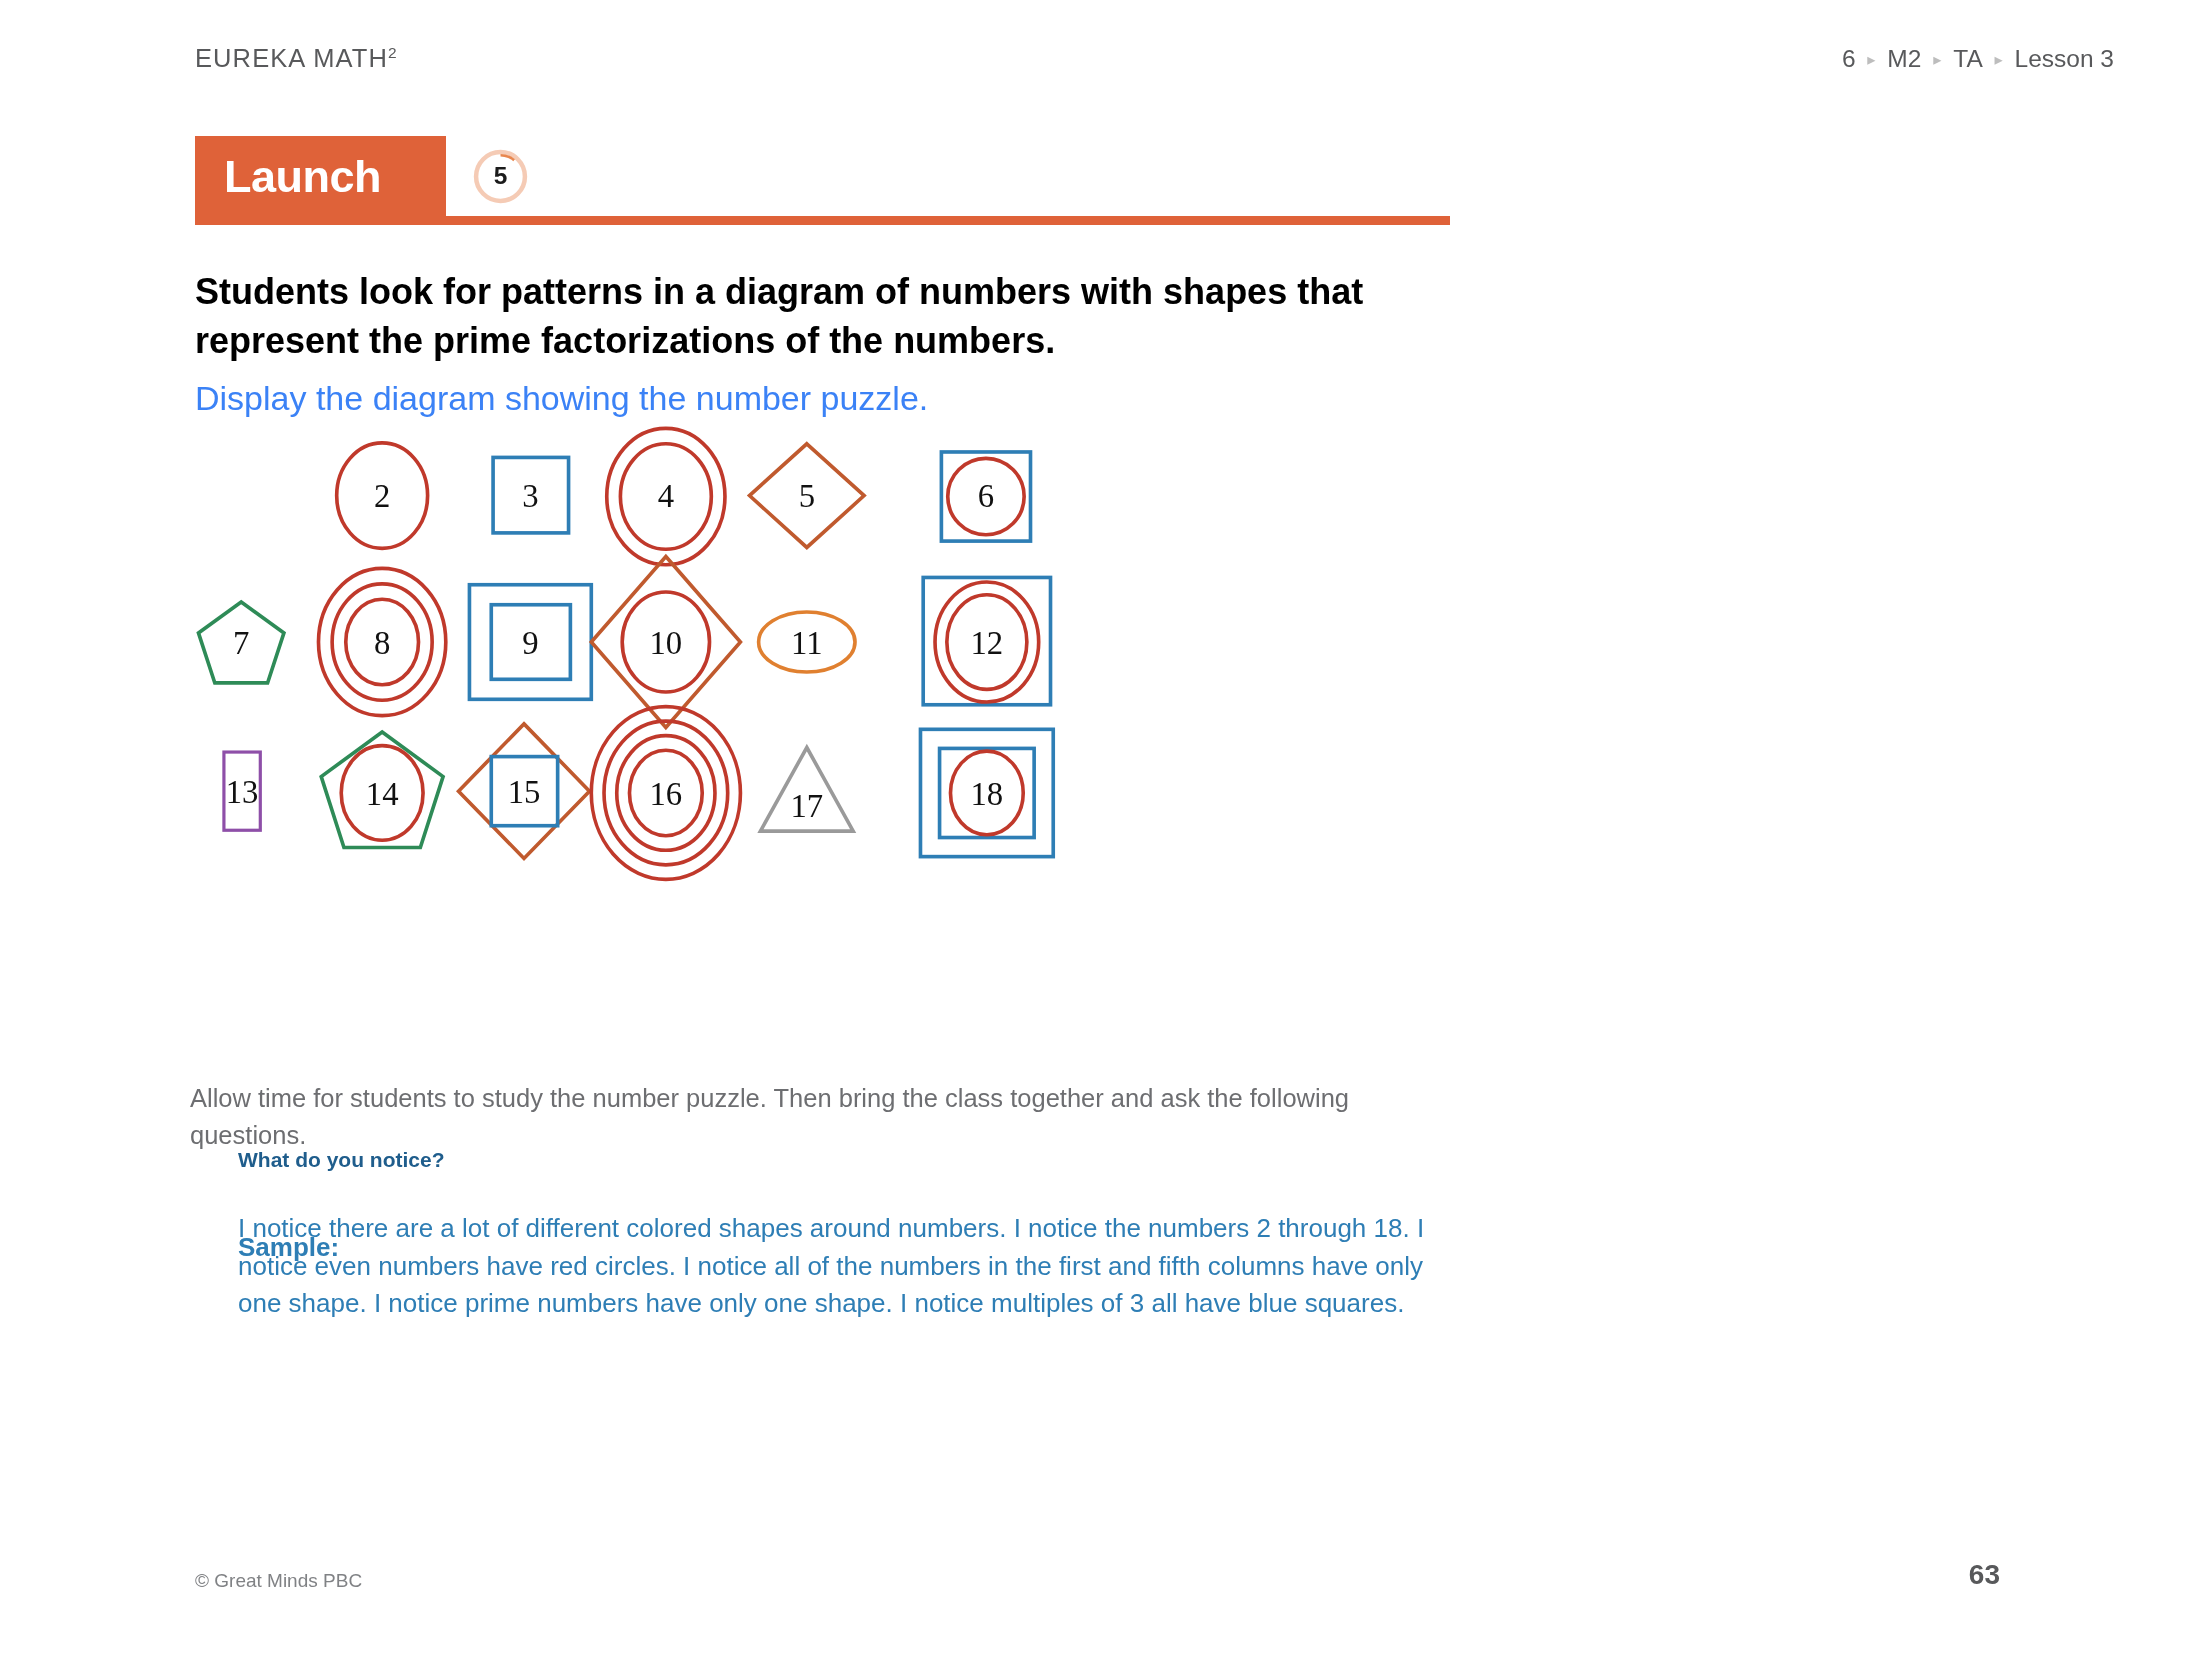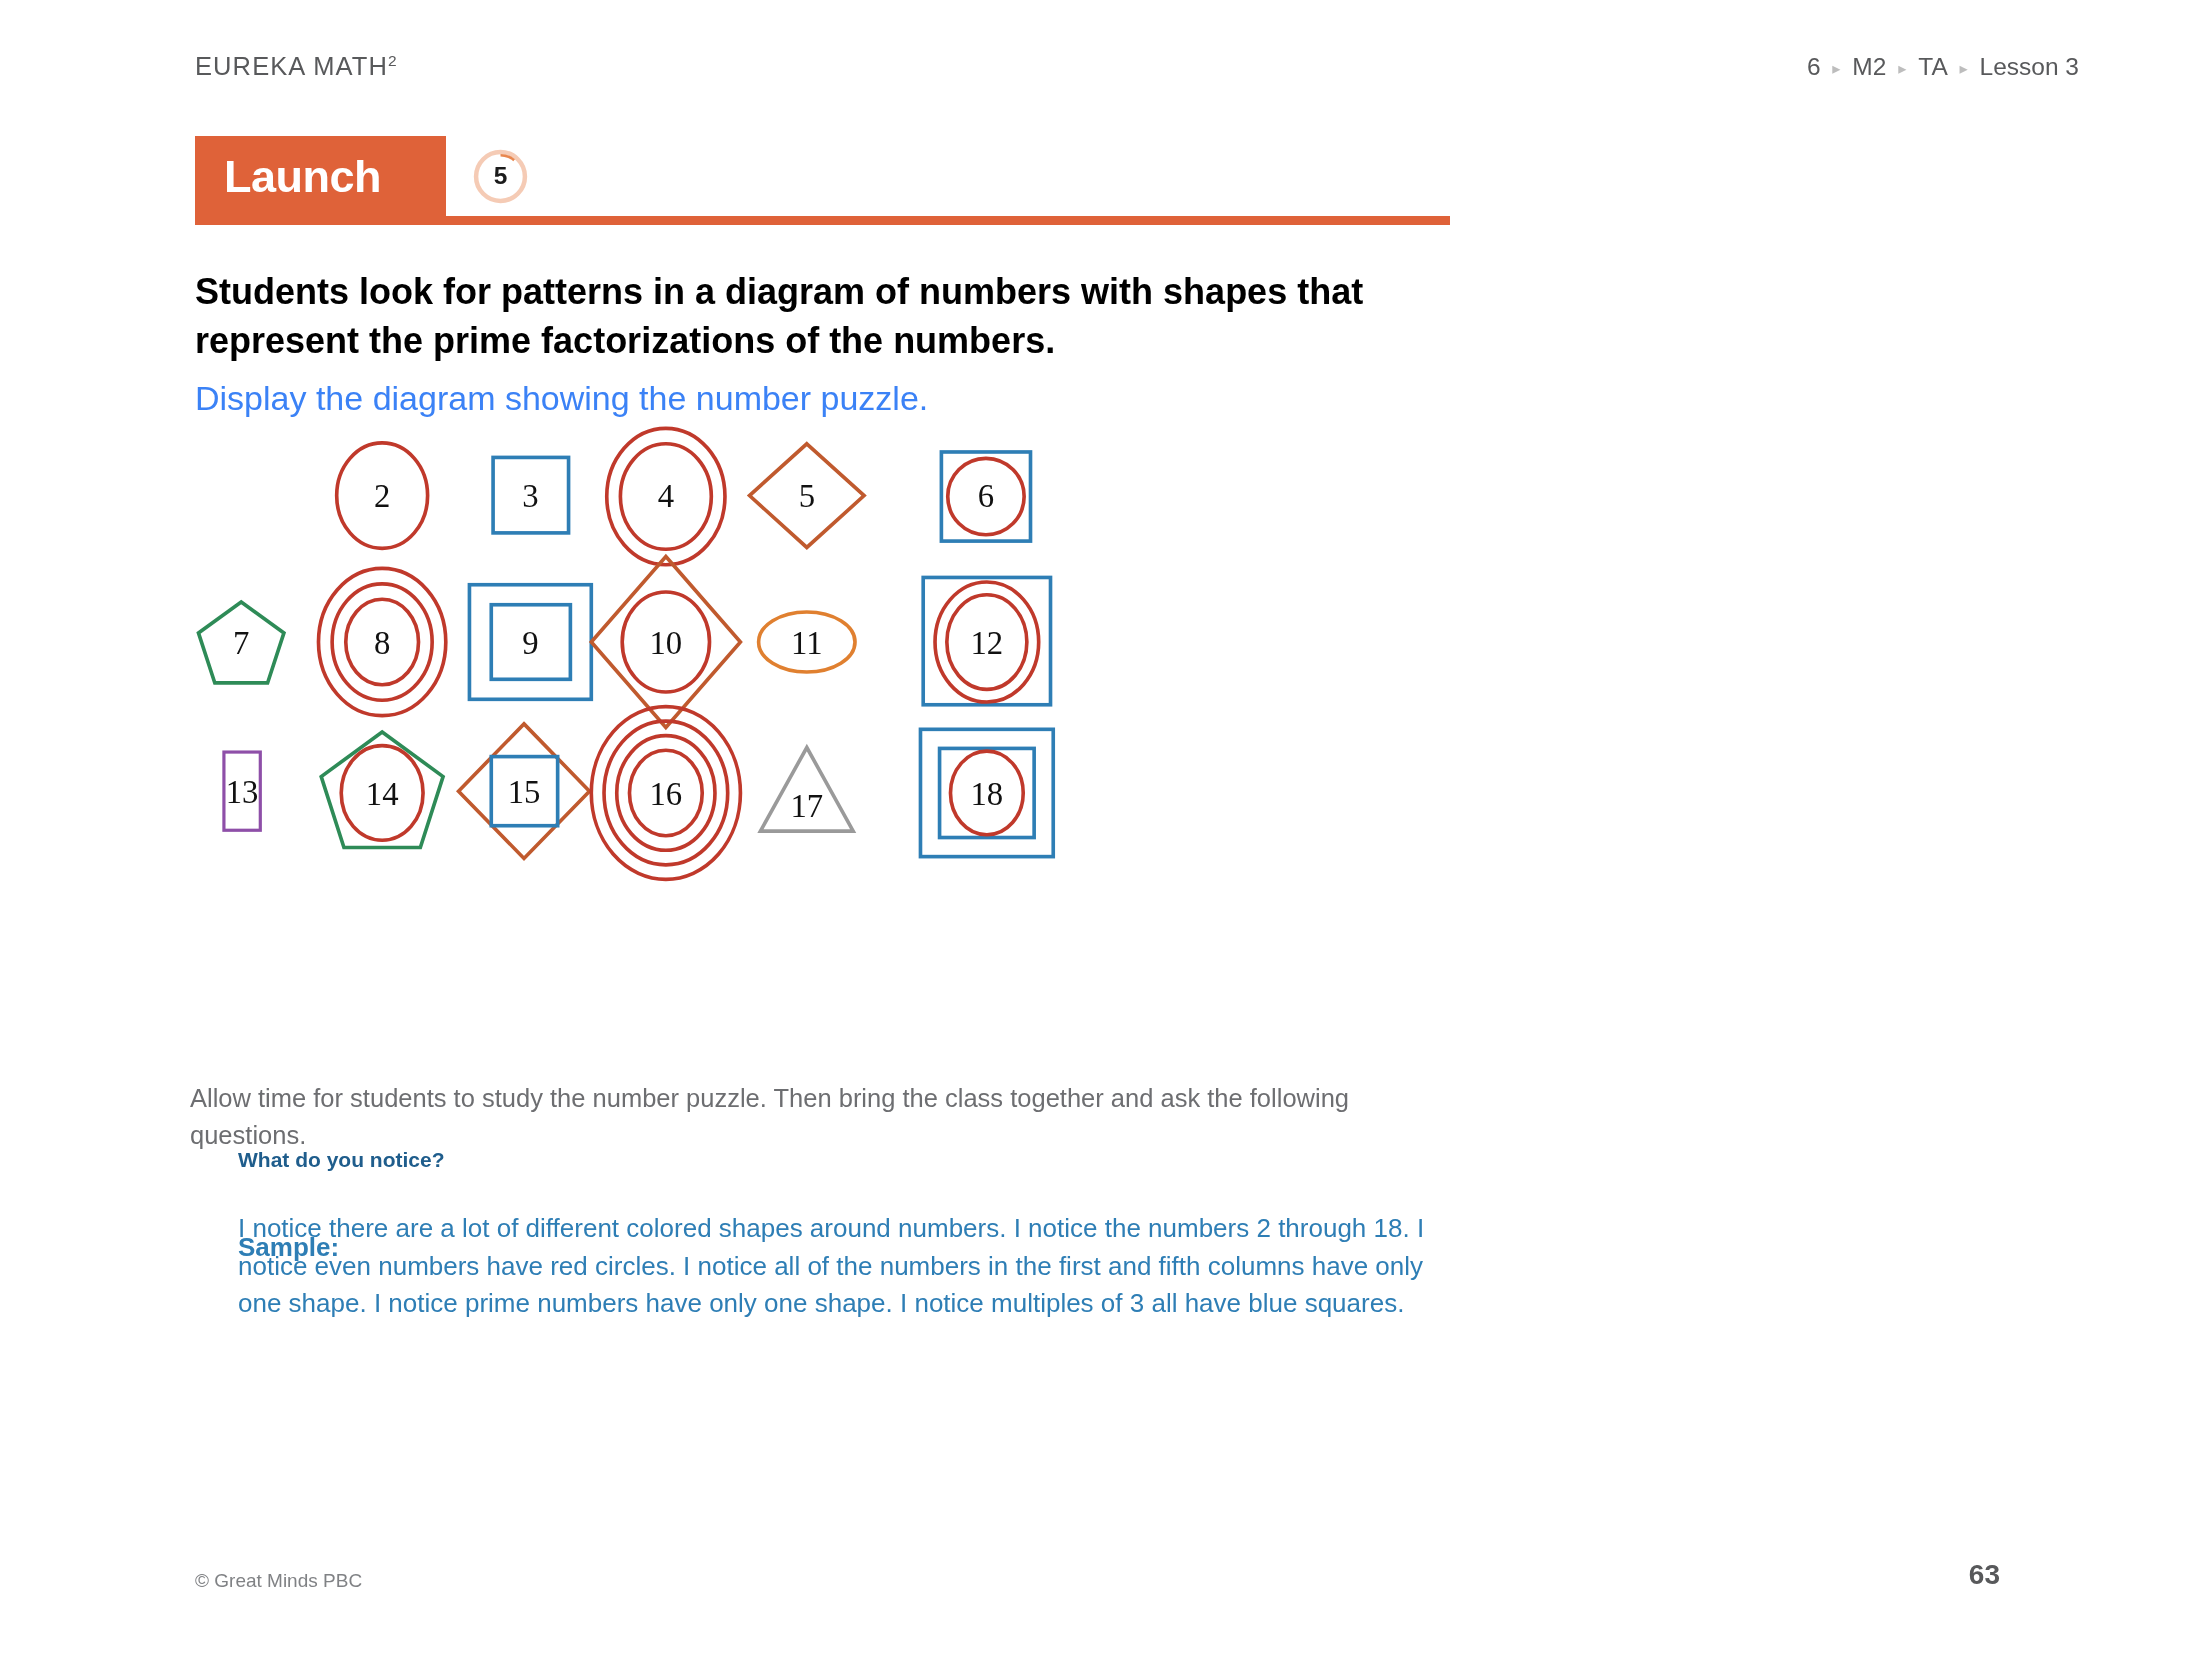--- a/index.html
+++ b/index.html
@@ -17,23 +17,23 @@
   }
 
   
   .page-header {
     position: absolute;
     top: 36px;
     left: 0;
     right: 0;
     height: 45px;
     display: flex;
-    align-items: flex-end;
+    align-items: center;
     justify-content: space-between;
-    padding: 0 116px 0 195px;
+    padding: 0 81px 0 195px;
     box-sizing: border-box;
   }
   .brand {
     font-size: 25.5px;
     letter-spacing: 1.1px;
     color: #58595b;
     font-weight: 400;
     white-space: nowrap;
   }
   .brand sup {

